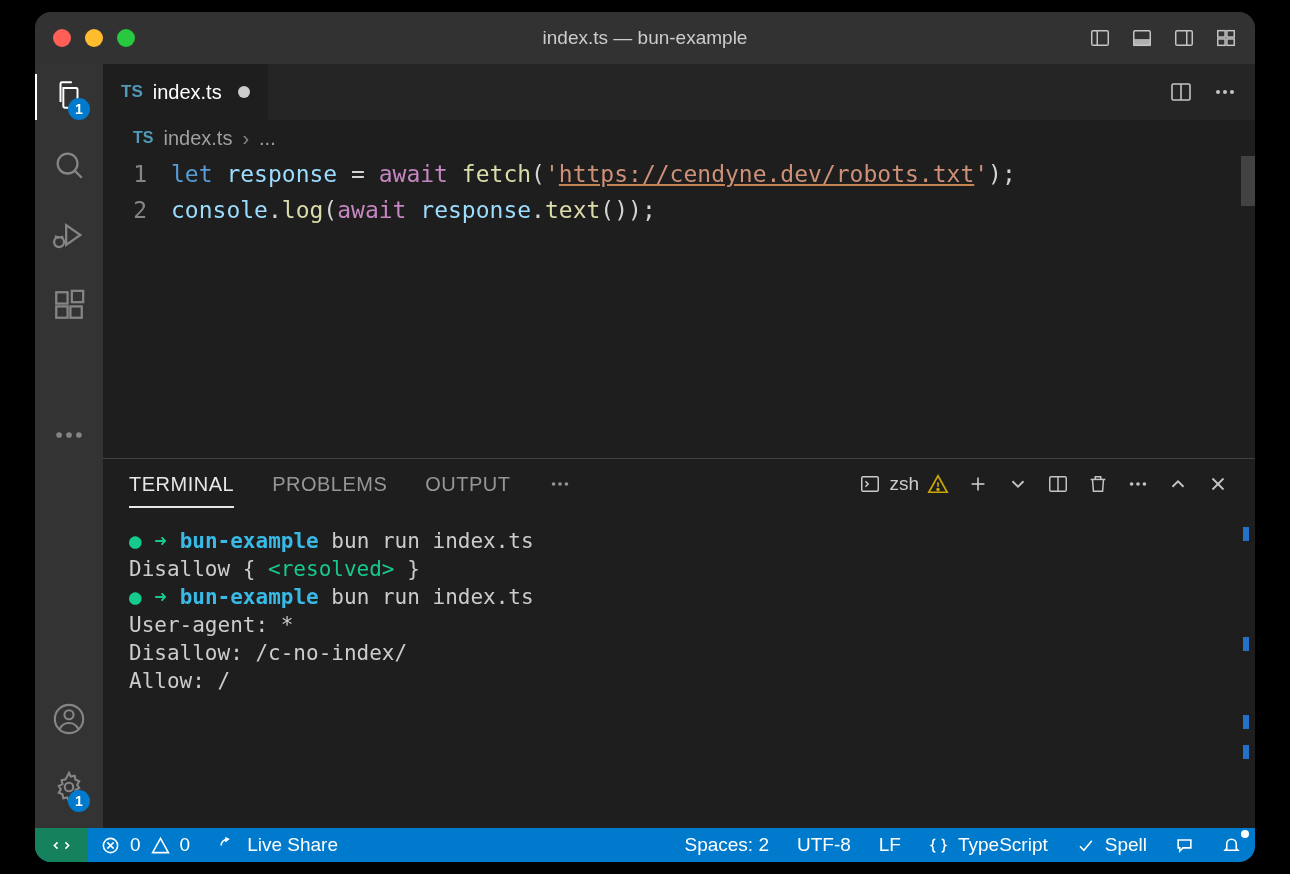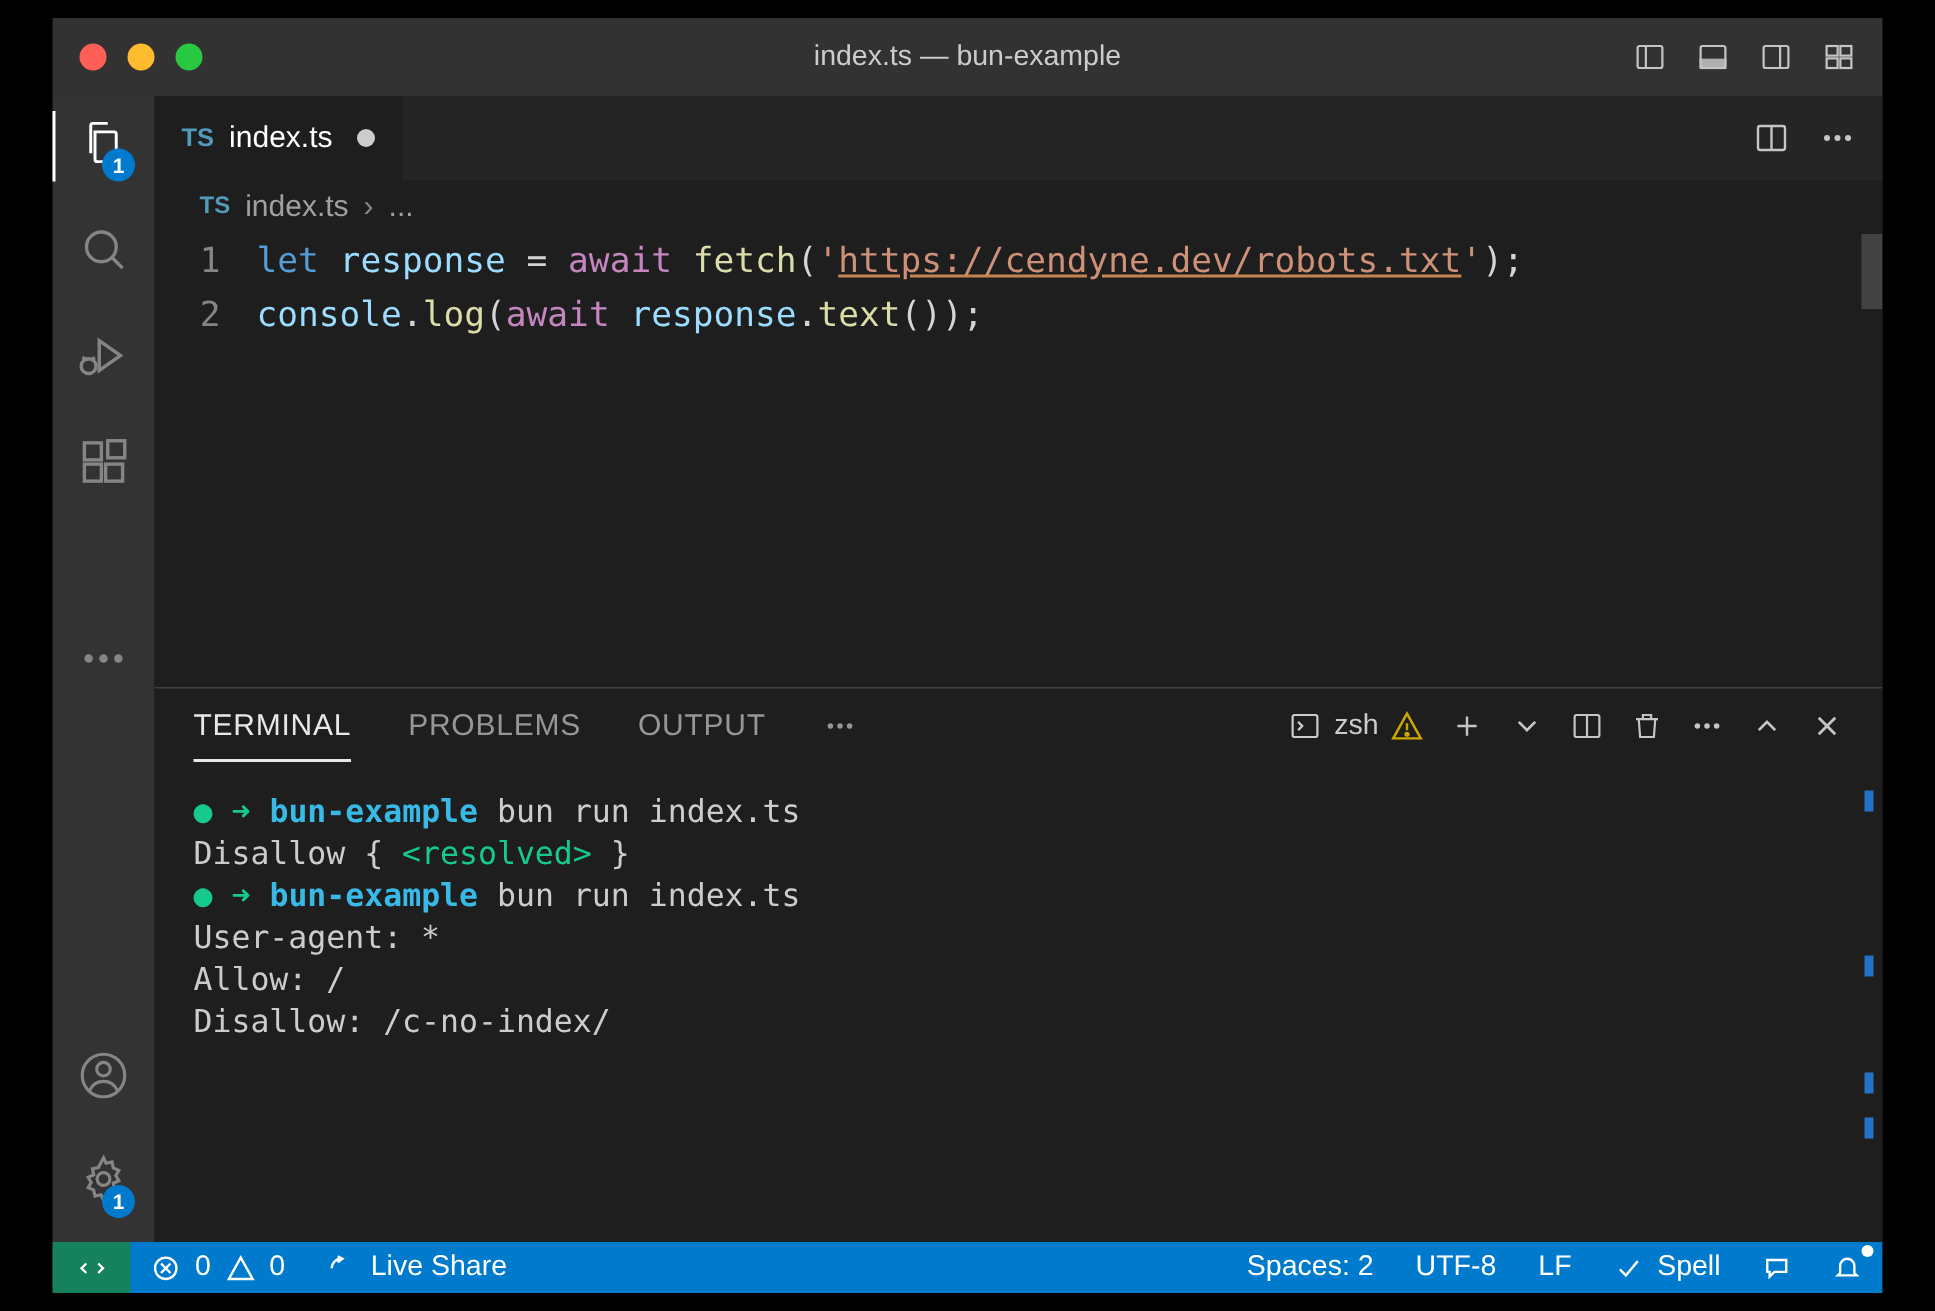--- a/index.html
+++ b/index.html
@@ -10,21 +10,21 @@
   height: 874px;
   overflow: hidden;
   display: flex;
   align-items: center;
   justify-content: center;
 }
 .window {
   width: 1220px;
   height: 850px;
   background: #1e1e1e;
-  border-radius: 0;
+  border-radius: 16px;
   overflow: hidden;
   display: flex;
   flex-direction: column;
   box-shadow: 0 10px 40px rgba(0,0,0,.5);
 }
 
 .titlebar {
   height: 52px;
   background: #323233;
   display: flex;
@@ -360,22 +360,22 @@
                 <line x1="6" y1="18" x2="18" y2="6"></line>
               </svg>
           </div>
         </div>
 
         <div class="terminal">
             <div><span class="term-bullet">●</span> <span class="term-arrow">➜</span>  <span class="term-dir">bun-example</span><span> bun run index.ts</span></div>
             <div><span>Disallow { </span><span class="term-resolved">&lt;resolved&gt;</span><span> }</span></div>
             <div><span class="term-bullet">●</span> <span class="term-arrow">➜</span>  <span class="term-dir">bun-example</span><span> bun run index.ts</span></div>
             <div>User-agent: *</div>
+            <div>Disallow: /c-no-index/</div>
             <div>Allow: /</div>
-            <div>Disallow: /c-no-index/</div>
             <div>&nbsp;</div>
           <div class="term-marks">
             <div class="term-mark" style="top:4px"></div>
             <div class="term-mark" style="top:114px"></div>
             <div class="term-mark" style="top:192px"></div>
             <div class="term-mark" style="top:222px"></div>
           </div>
         </div>
       </div>
     </div>
@@ -412,20 +412,27 @@
         <span>Spaces: 2</span>
       </div>
     <div class="sb-group">
         <span>UTF-8</span>
       </div>
     <div class="sb-group">
         <span>LF</span>
       </div>
     <div class="sb-group">
       <svg viewBox="0 0 24 24" fill="none" stroke="#fff" stroke-width="2">
+          <path d="M8 4c-2 0-3 1-3 3v2c0 2-2 3-2 3s2 1 2 3v2c0 2 1 3 3 3"></path>
+          <path d="M16 4c2 0 3 1 3 3v2c0 2 2 3 2 3s-2 1-2 3v2c0 2-1 3-3 3"></path>
+        </svg>
+      <span>TypeScript</span>
+    </div>
+    <div class="sb-group">
+      <svg viewBox="0 0 24 24" fill="none" stroke="#fff" stroke-width="2">
           <polyline points="5,13 10,18 20,6"></polyline>
         </svg>
       <span>Spell</span>
     </div>
     <div class="sb-group">
       <svg viewBox="0 0 24 24" fill="none" stroke="#fff" stroke-width="2">
           <path d="M4 5h16v10H10l-4 4v-4H4z"></path>
         </svg>
     </div>
     <div class="sb-group" style="position:relative">

